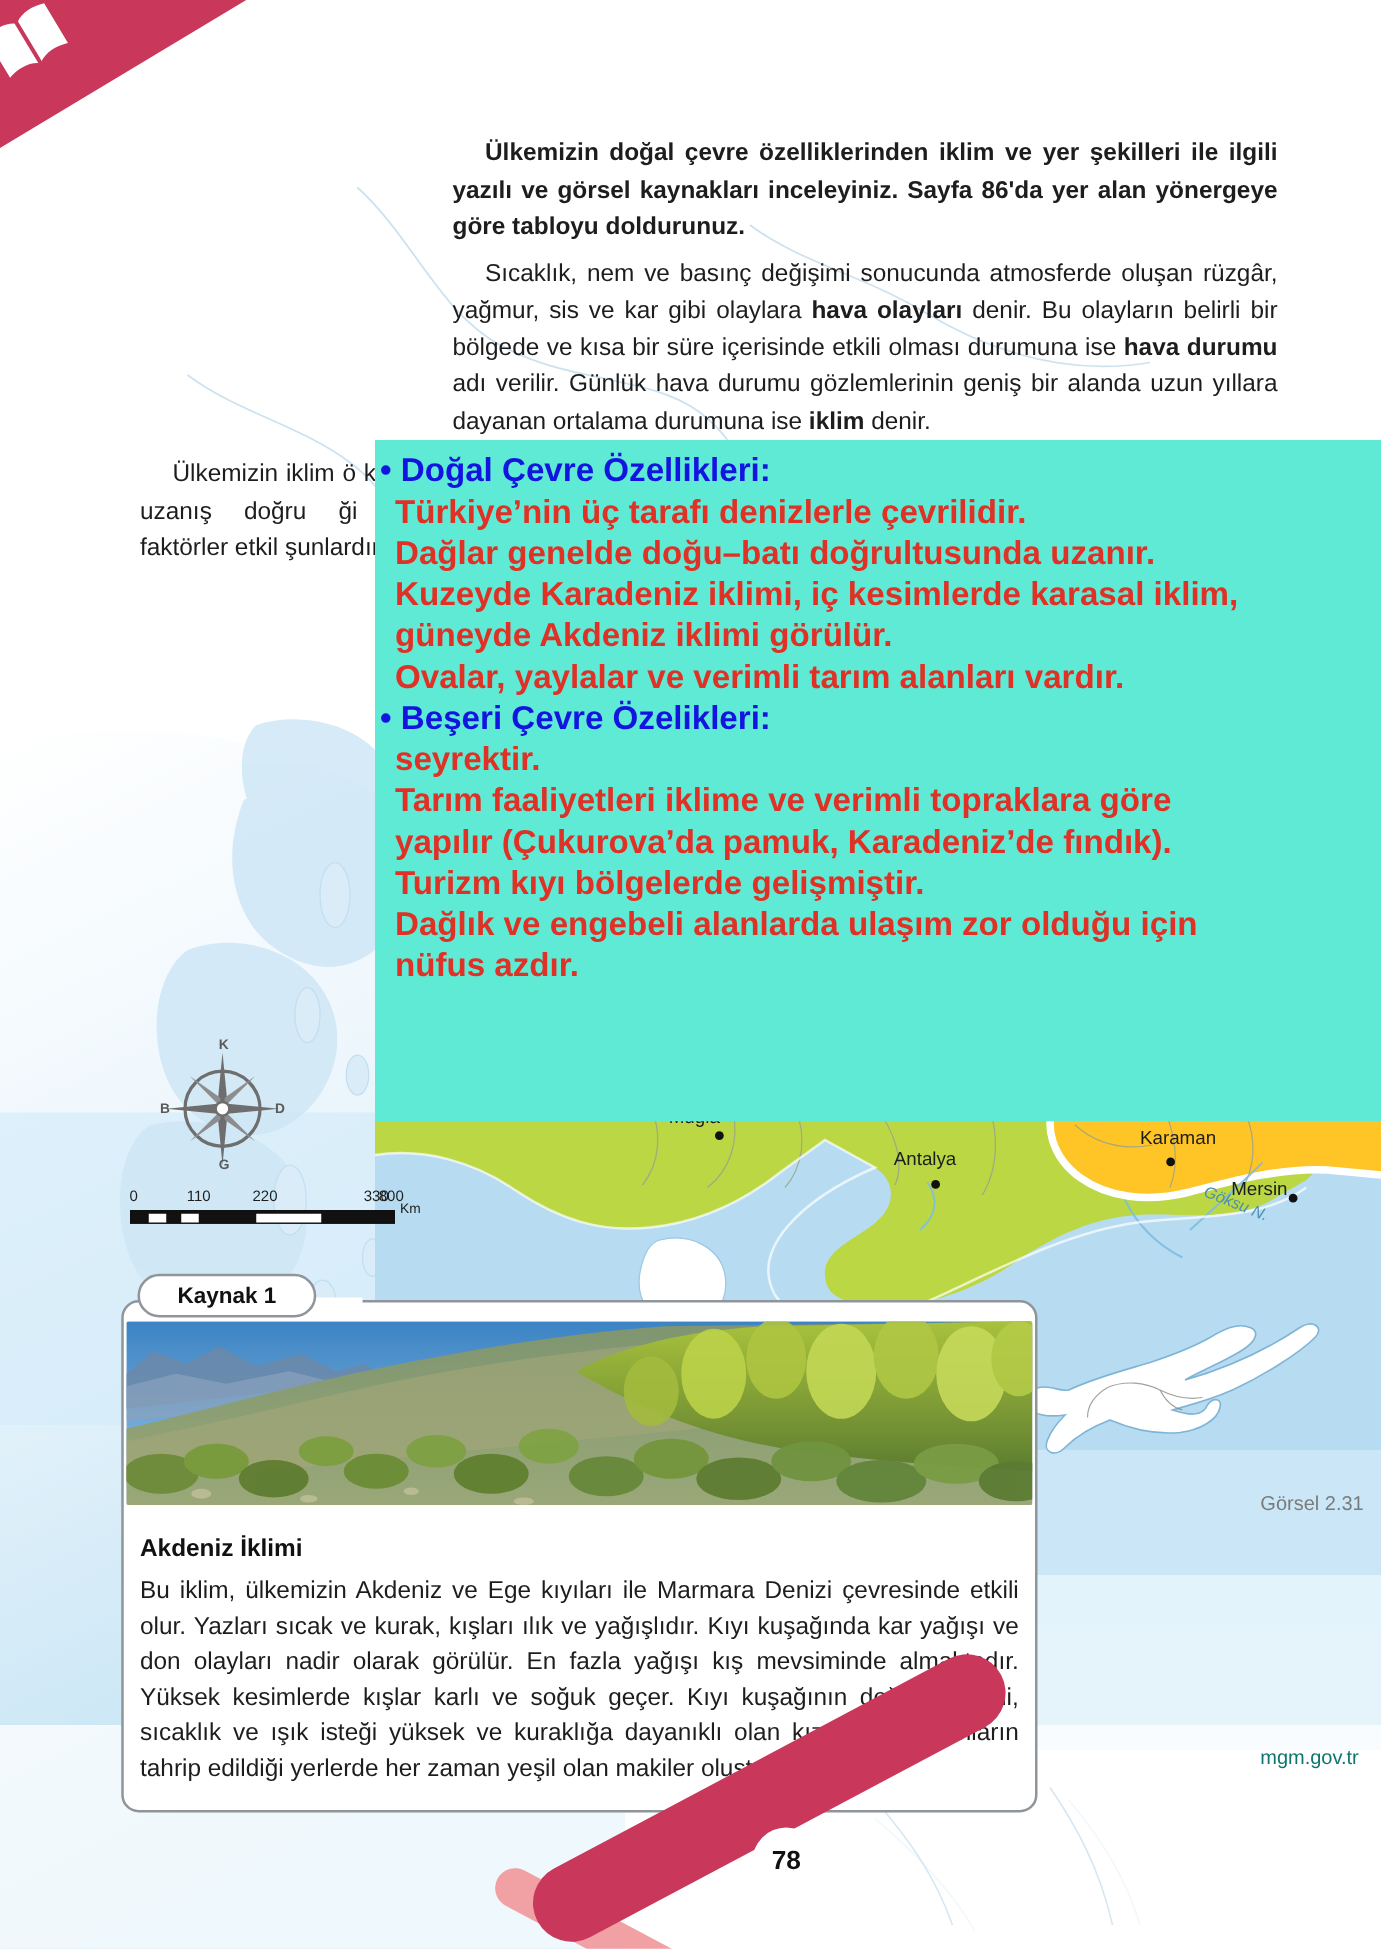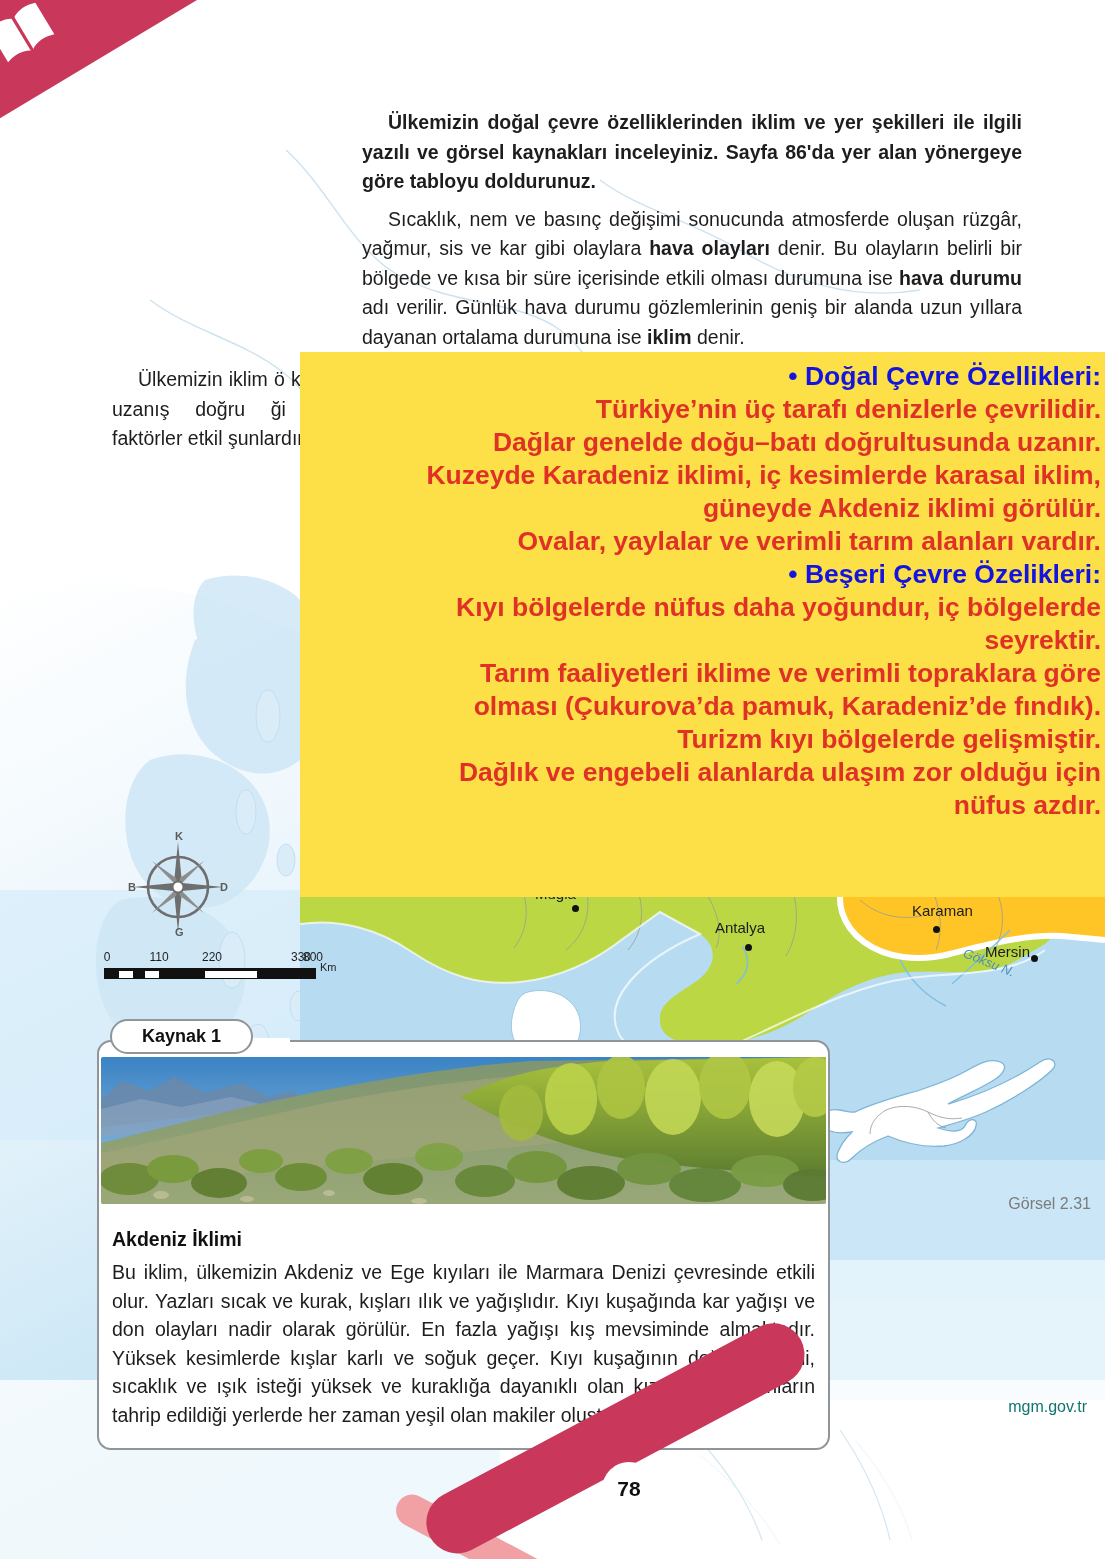--- a/index.html
+++ b/index.html
@@ -41,21 +41,21 @@
   #left-para{
     position:absolute;left:112px;top:365px;width:230px;z-index:8;
     font-size:19.5px;line-height:29.5px;color:#1d1d1d;
     text-align:justify;
   }
   #left-para .ind{display:inline-block;width:26px;}
 
   
   #annotation-overlay{
     position:absolute;left:300px;top:352px;width:805px;height:545px;
-    background:#fde047;z-index:15;padding:8px 4px 0 4px;box-sizing:border-box;text-align:right;
+    background:#5eead4;z-index:15;padding:8px 4px 0 4px;box-sizing:border-box;
   }
   .ann-head{
     color:#1414e0;font-weight:bold;font-size:26.5px;line-height:32px;
     margin:0 0 1px 0;white-space:nowrap;
   }
   .ann-line{
     color:#e03127;font-weight:bold;font-size:26.5px;line-height:32px;
     margin:0 0 1px 12px;
   }
 
@@ -307,24 +307,23 @@
 </div>
 
 <div id="annotation-overlay">
   <p class="ann-head">• Doğal Çevre Özellikleri:</p>
   <p class="ann-line">Türkiye’nin üç tarafı denizlerle çevrilidir.</p>
   <p class="ann-line">Dağlar genelde doğu–batı doğrultusunda uzanır.</p>
   <p class="ann-line">Kuzeyde Karadeniz iklimi, iç kesimlerde karasal iklim,</p>
   <p class="ann-line">güneyde Akdeniz iklimi görülür.</p>
   <p class="ann-line">Ovalar, yaylalar ve verimli tarım alanları vardır.</p>
   <p class="ann-head">• Beşeri Çevre Özelikleri:</p>
-  <p class="ann-line">Kıyı bölgelerde nüfus daha yoğundur, iç bölgelerde</p>
   <p class="ann-line">seyrektir.</p>
   <p class="ann-line">Tarım faaliyetleri iklime ve verimli topraklara göre</p>
-  <p class="ann-line">olması (Çukurova’da pamuk, Karadeniz’de fındık).</p>
+  <p class="ann-line">yapılır (Çukurova’da pamuk, Karadeniz’de fındık).</p>
   <p class="ann-line">Turizm kıyı bölgelerde gelişmiştir.</p>
   <p class="ann-line">Dağlık ve engebeli alanlarda ulaşım zor olduğu için</p>
   <p class="ann-line">nüfus azdır.</p>
 </div>
 
 <div class="city" style="left:535px;top:885px;">Muğla</div>
 <div class="city-dot" style="left:572px;top:905px;"></div>
 
 <div class="city" style="left:715px;top:919px;">Antalya</div>
 <div class="city-dot" style="left:745px;top:944px;"></div>

